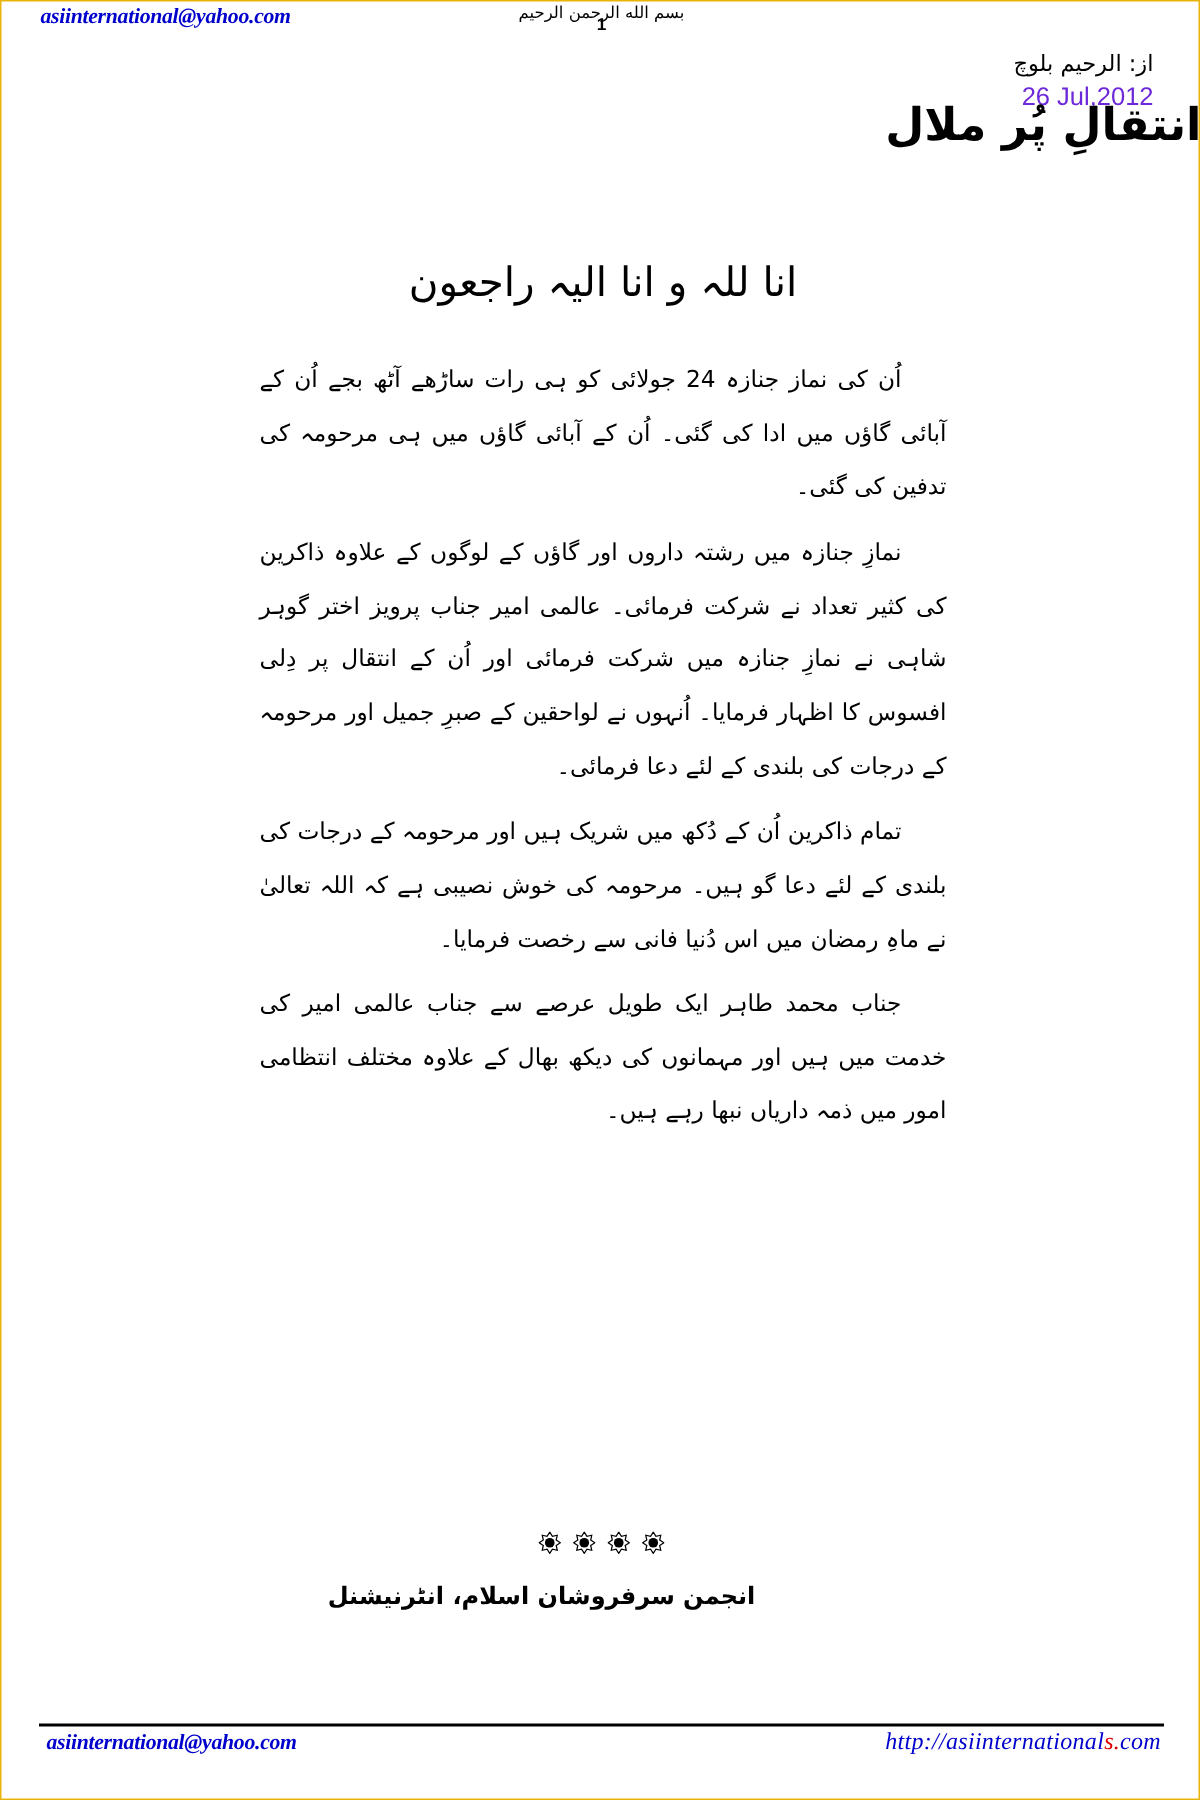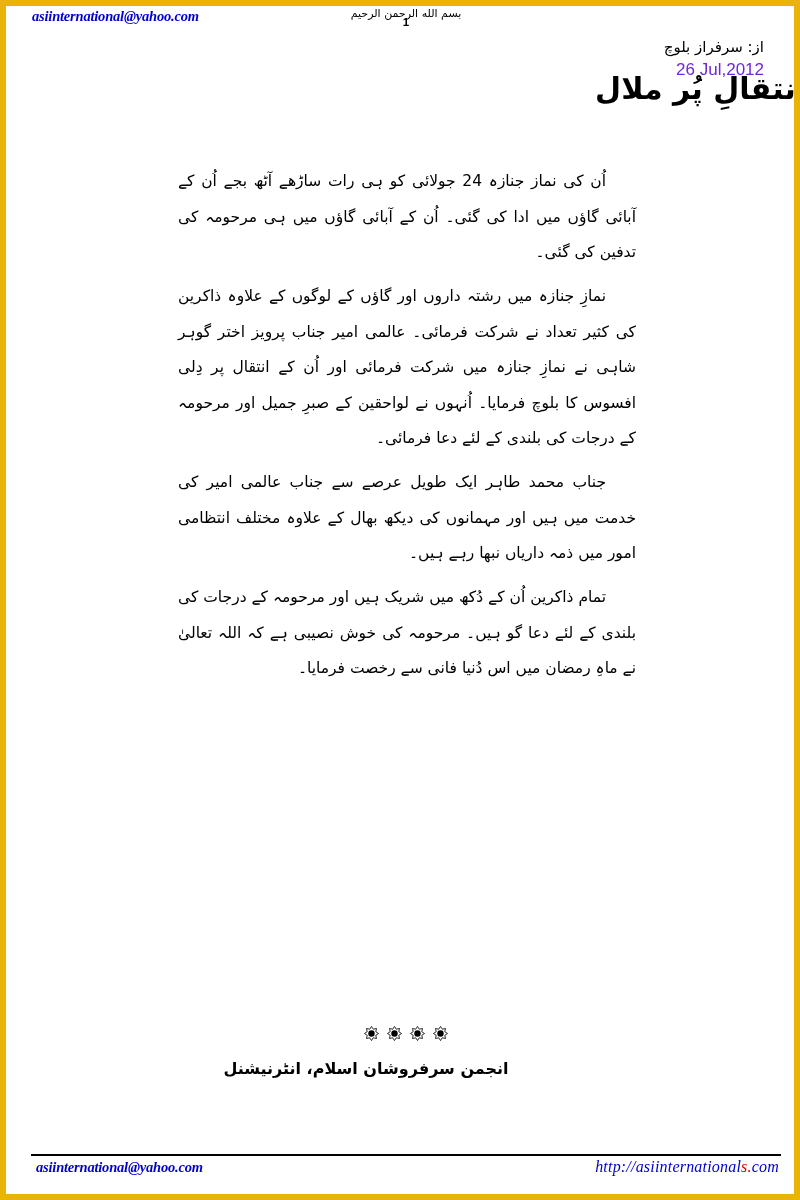--- a/index.html
+++ b/index.html
@@ -11,21 +11,21 @@
   body {
     font-family: "Liberation Serif", "DejaVu Serif", serif;
   }
 
   .page {
     position: relative;
     width: 800px;
     height: 1200px;
     margin: 0 auto;
     background: #ffffff;
-    border: 6px solid #eab308;
+    border: 1px solid #eab308;
     box-sizing: border-box;
     overflow: hidden;
   }
 
   
   .header-email {
     position: absolute;
     top: 2px;
     left: 26px;
     direction: ltr;
@@ -229,35 +229,36 @@
 <div class="page">
 
   <div class="header-email">asiinternational@yahoo.com</div>
 
   <div class="bismillah-block">
     <div class="bismillah">بسم الله الرحمن الرحيم</div>
     <div class="page-number">1</div>
   </div>
 
   <div class="byline">
-    <div class="byline-author">از: سرفراز بلوچ</div>
+    <div class="byline-author">از: الرحيم بلوچ</div>
     <div class="byline-date">26 Jul,2012</div>
   </div>
 
   <h1 class="doc-title">انتقالِ پُر ملال</h1>
 
   <div class="content">
 
 
+    <div class="verse">انا للہ و انا الیہ راجعون</div>
 
     <div class="body-paras">
       <p class="body-para">اُن کی نماز جنازہ 24 جولائی کو ہی رات ساڑھے آٹھ بجے اُن کے آبائی گاؤں میں ادا کی گئی۔ اُن کے آبائی گاؤں میں ہی مرحومہ کی تدفین کی گئی۔</p>
-      <p class="body-para">نمازِ جنازہ میں رشتہ داروں اور گاؤں کے لوگوں کے علاوہ ذاکرین کی کثیر تعداد نے شرکت فرمائی۔ عالمی امیر جناب پرویز اختر گوہر شاہی نے نمازِ جنازہ میں شرکت فرمائی اور اُن کے انتقال پر دِلی افسوس کا بلوچ فرمایا۔ اُنہوں نے لواحقین کے صبرِ جمیل اور مرحومہ کے درجات کی بلندی کے لئے دعا فرمائی۔</p>
+      <p class="body-para">نمازِ جنازہ میں رشتہ داروں اور گاؤں کے لوگوں کے علاوہ ذاکرین کی کثیر تعداد نے شرکت فرمائی۔ عالمی امیر جناب پرویز اختر گوہر شاہی نے نمازِ جنازہ میں شرکت فرمائی اور اُن کے انتقال پر دِلی افسوس کا اظہار فرمایا۔ اُنہوں نے لواحقین کے صبرِ جمیل اور مرحومہ کے درجات کی بلندی کے لئے دعا فرمائی۔</p>
+      <p class="body-para">تمام ذاکرین اُن کے دُکھ میں شریک ہیں اور مرحومہ کے درجات کی بلندی کے لئے دعا گو ہیں۔ مرحومہ کی خوش نصیبی ہے کہ اللہ تعالیٰ نے ماہِ رمضان میں اس دُنیا فانی سے رخصت فرمایا۔</p>
       <p class="body-para">جناب محمد طاہر ایک طویل عرصے سے جناب عالمی امیر کی خدمت میں ہیں اور مہمانوں کی دیکھ بھال کے علاوہ مختلف انتظامی امور میں ذمہ داریاں نبھا رہے ہیں۔</p>
-      <p class="body-para">تمام ذاکرین اُن کے دُکھ میں شریک ہیں اور مرحومہ کے درجات کی بلندی کے لئے دعا گو ہیں۔ مرحومہ کی خوش نصیبی ہے کہ اللہ تعالیٰ نے ماہِ رمضان میں اس دُنیا فانی سے رخصت فرمایا۔</p>
     </div>
   </div>
 
   <div class="ornament-row" id="ornament-row"><span class="ornament-star"><svg width="15" height="15" viewBox="0 0 20 20">
           <polygon points="10.00,0.60 12.37,4.27 16.65,3.35 15.73,7.63 19.40,10.00 15.73,12.37 16.65,16.65 12.37,15.73 10.00,19.40 7.63,15.73 3.35,16.65 4.27,12.37 0.60,10.00 4.27,7.63 3.35,3.35 7.63,4.27" fill="none" stroke="#000000" stroke-width="1.1"></polygon>
           <circle cx="10" cy="10" r="4.3" fill="#000000"></circle>
         </svg></span><span class="ornament-star"><svg width="15" height="15" viewBox="0 0 20 20">
           <polygon points="10.00,0.60 12.37,4.27 16.65,3.35 15.73,7.63 19.40,10.00 15.73,12.37 16.65,16.65 12.37,15.73 10.00,19.40 7.63,15.73 3.35,16.65 4.27,12.37 0.60,10.00 4.27,7.63 3.35,3.35 7.63,4.27" fill="none" stroke="#000000" stroke-width="1.1"></polygon>
           <circle cx="10" cy="10" r="4.3" fill="#000000"></circle>
         </svg></span><span class="ornament-star"><svg width="15" height="15" viewBox="0 0 20 20">

